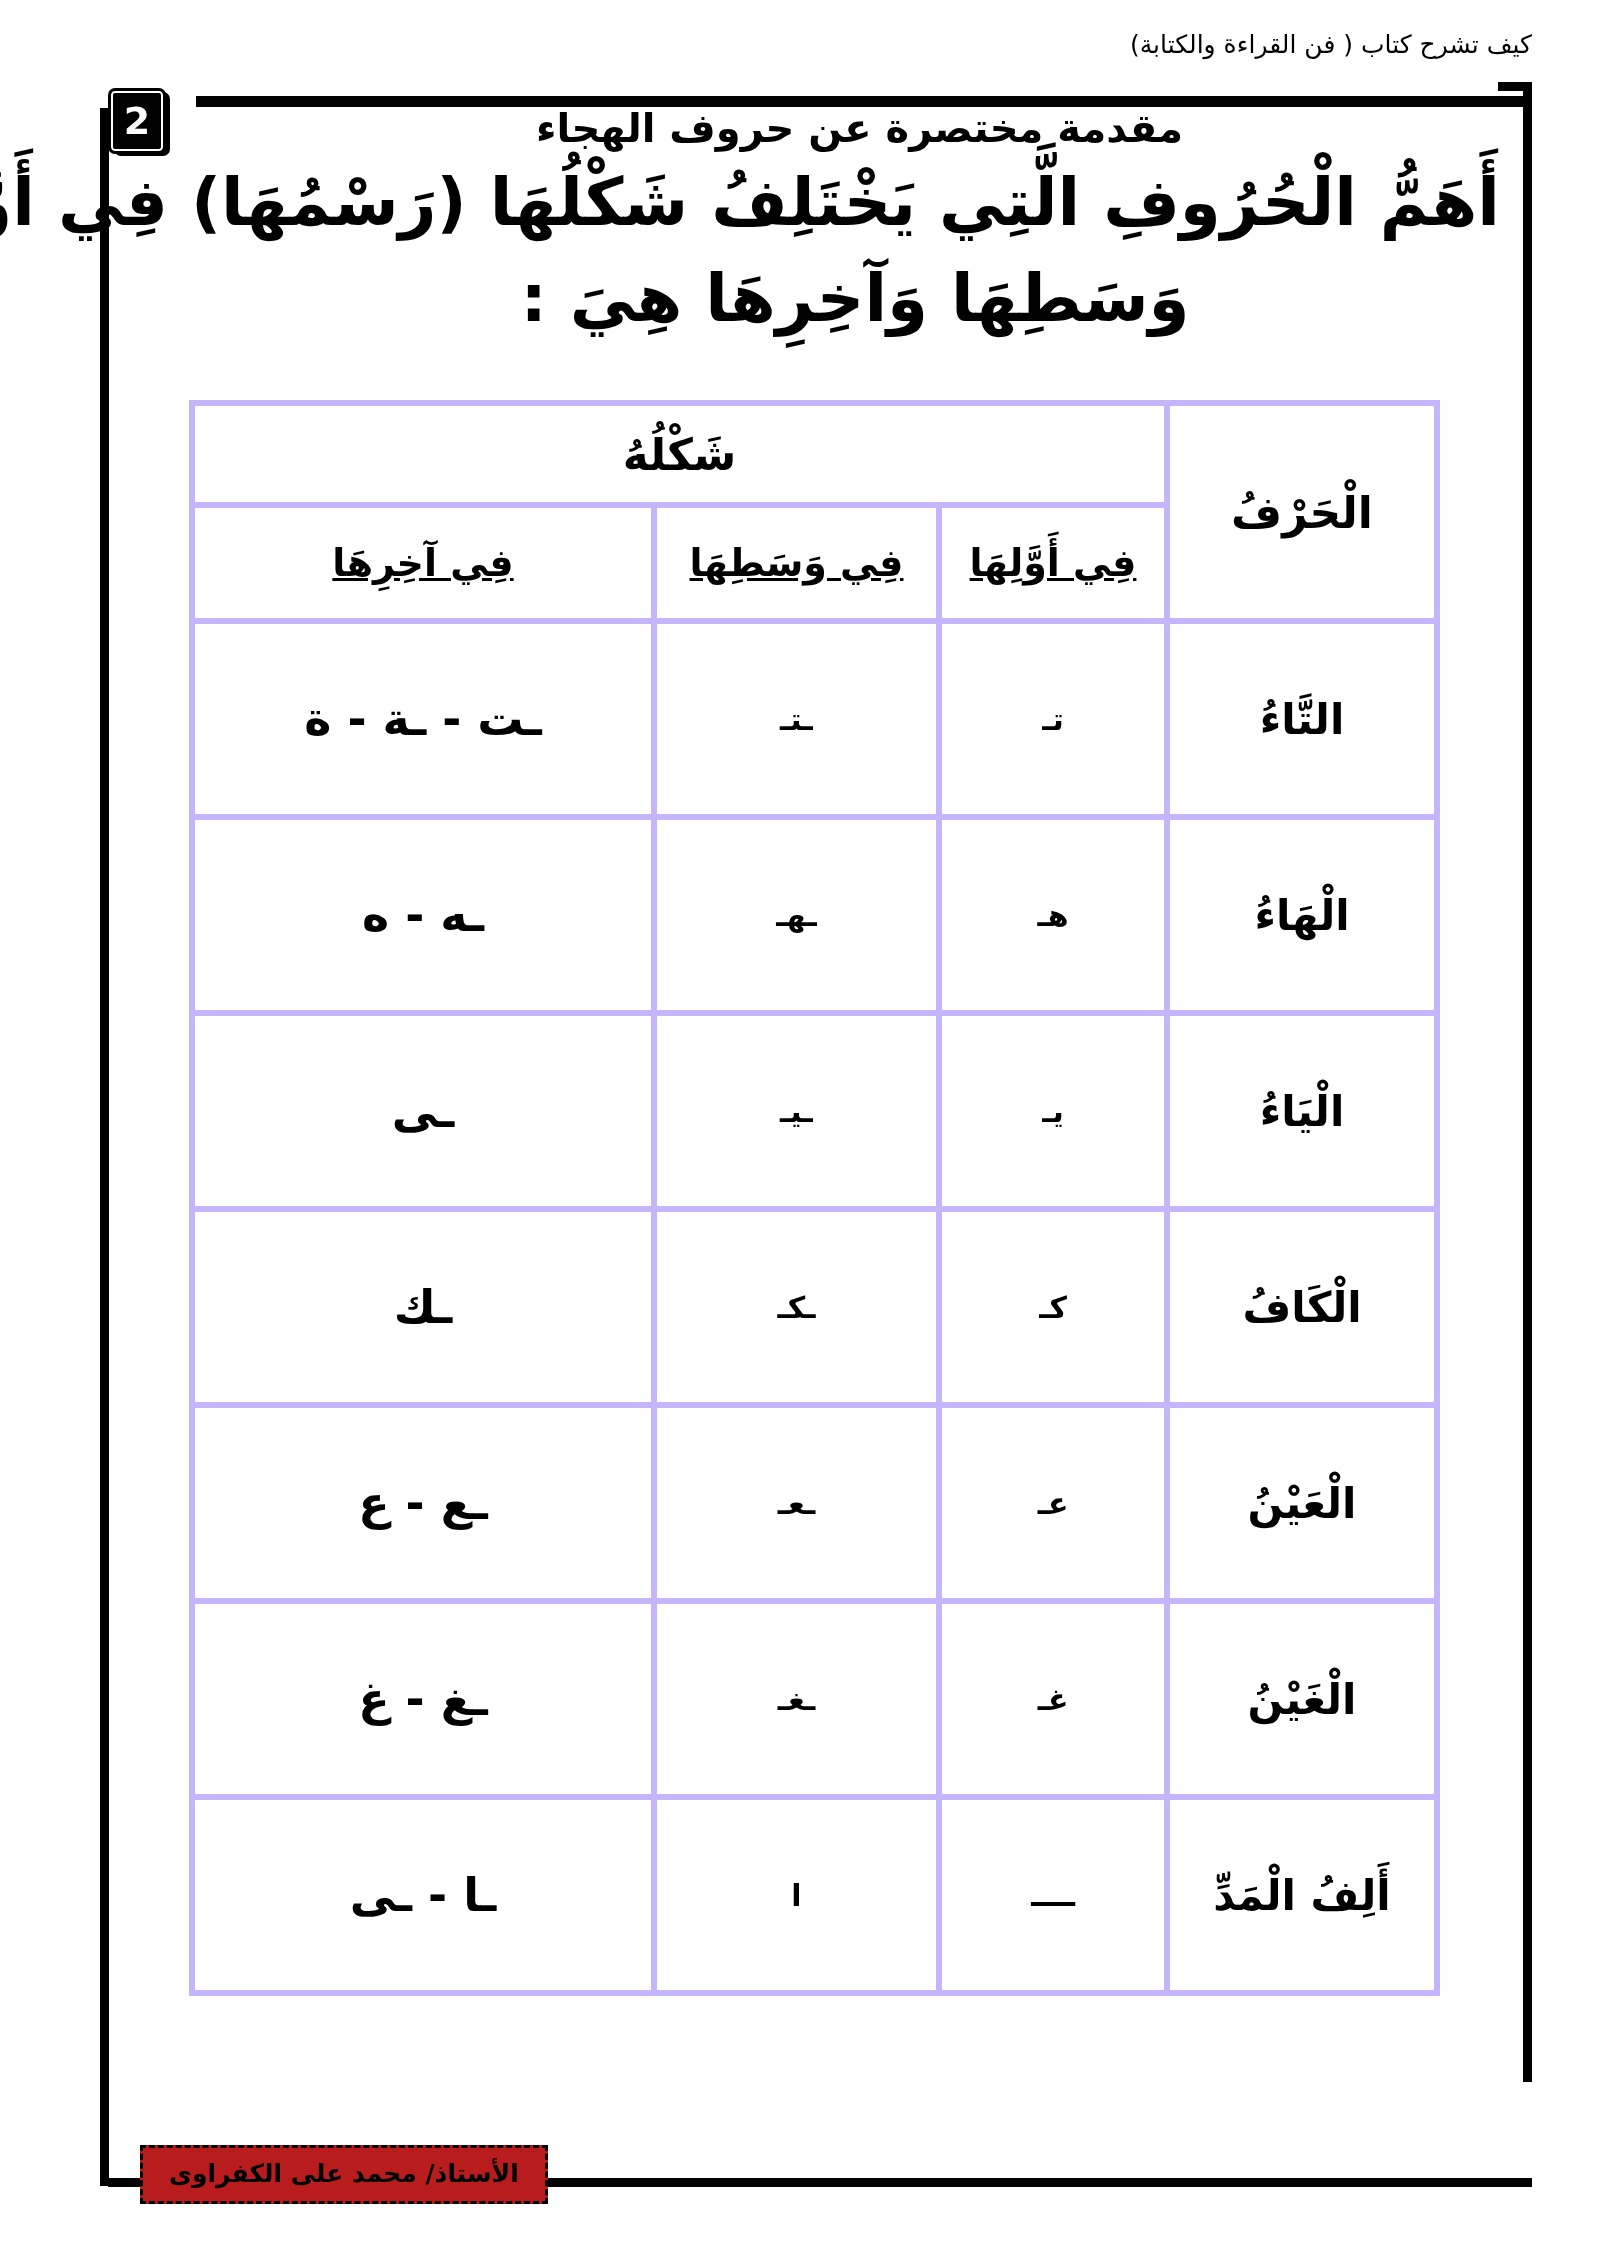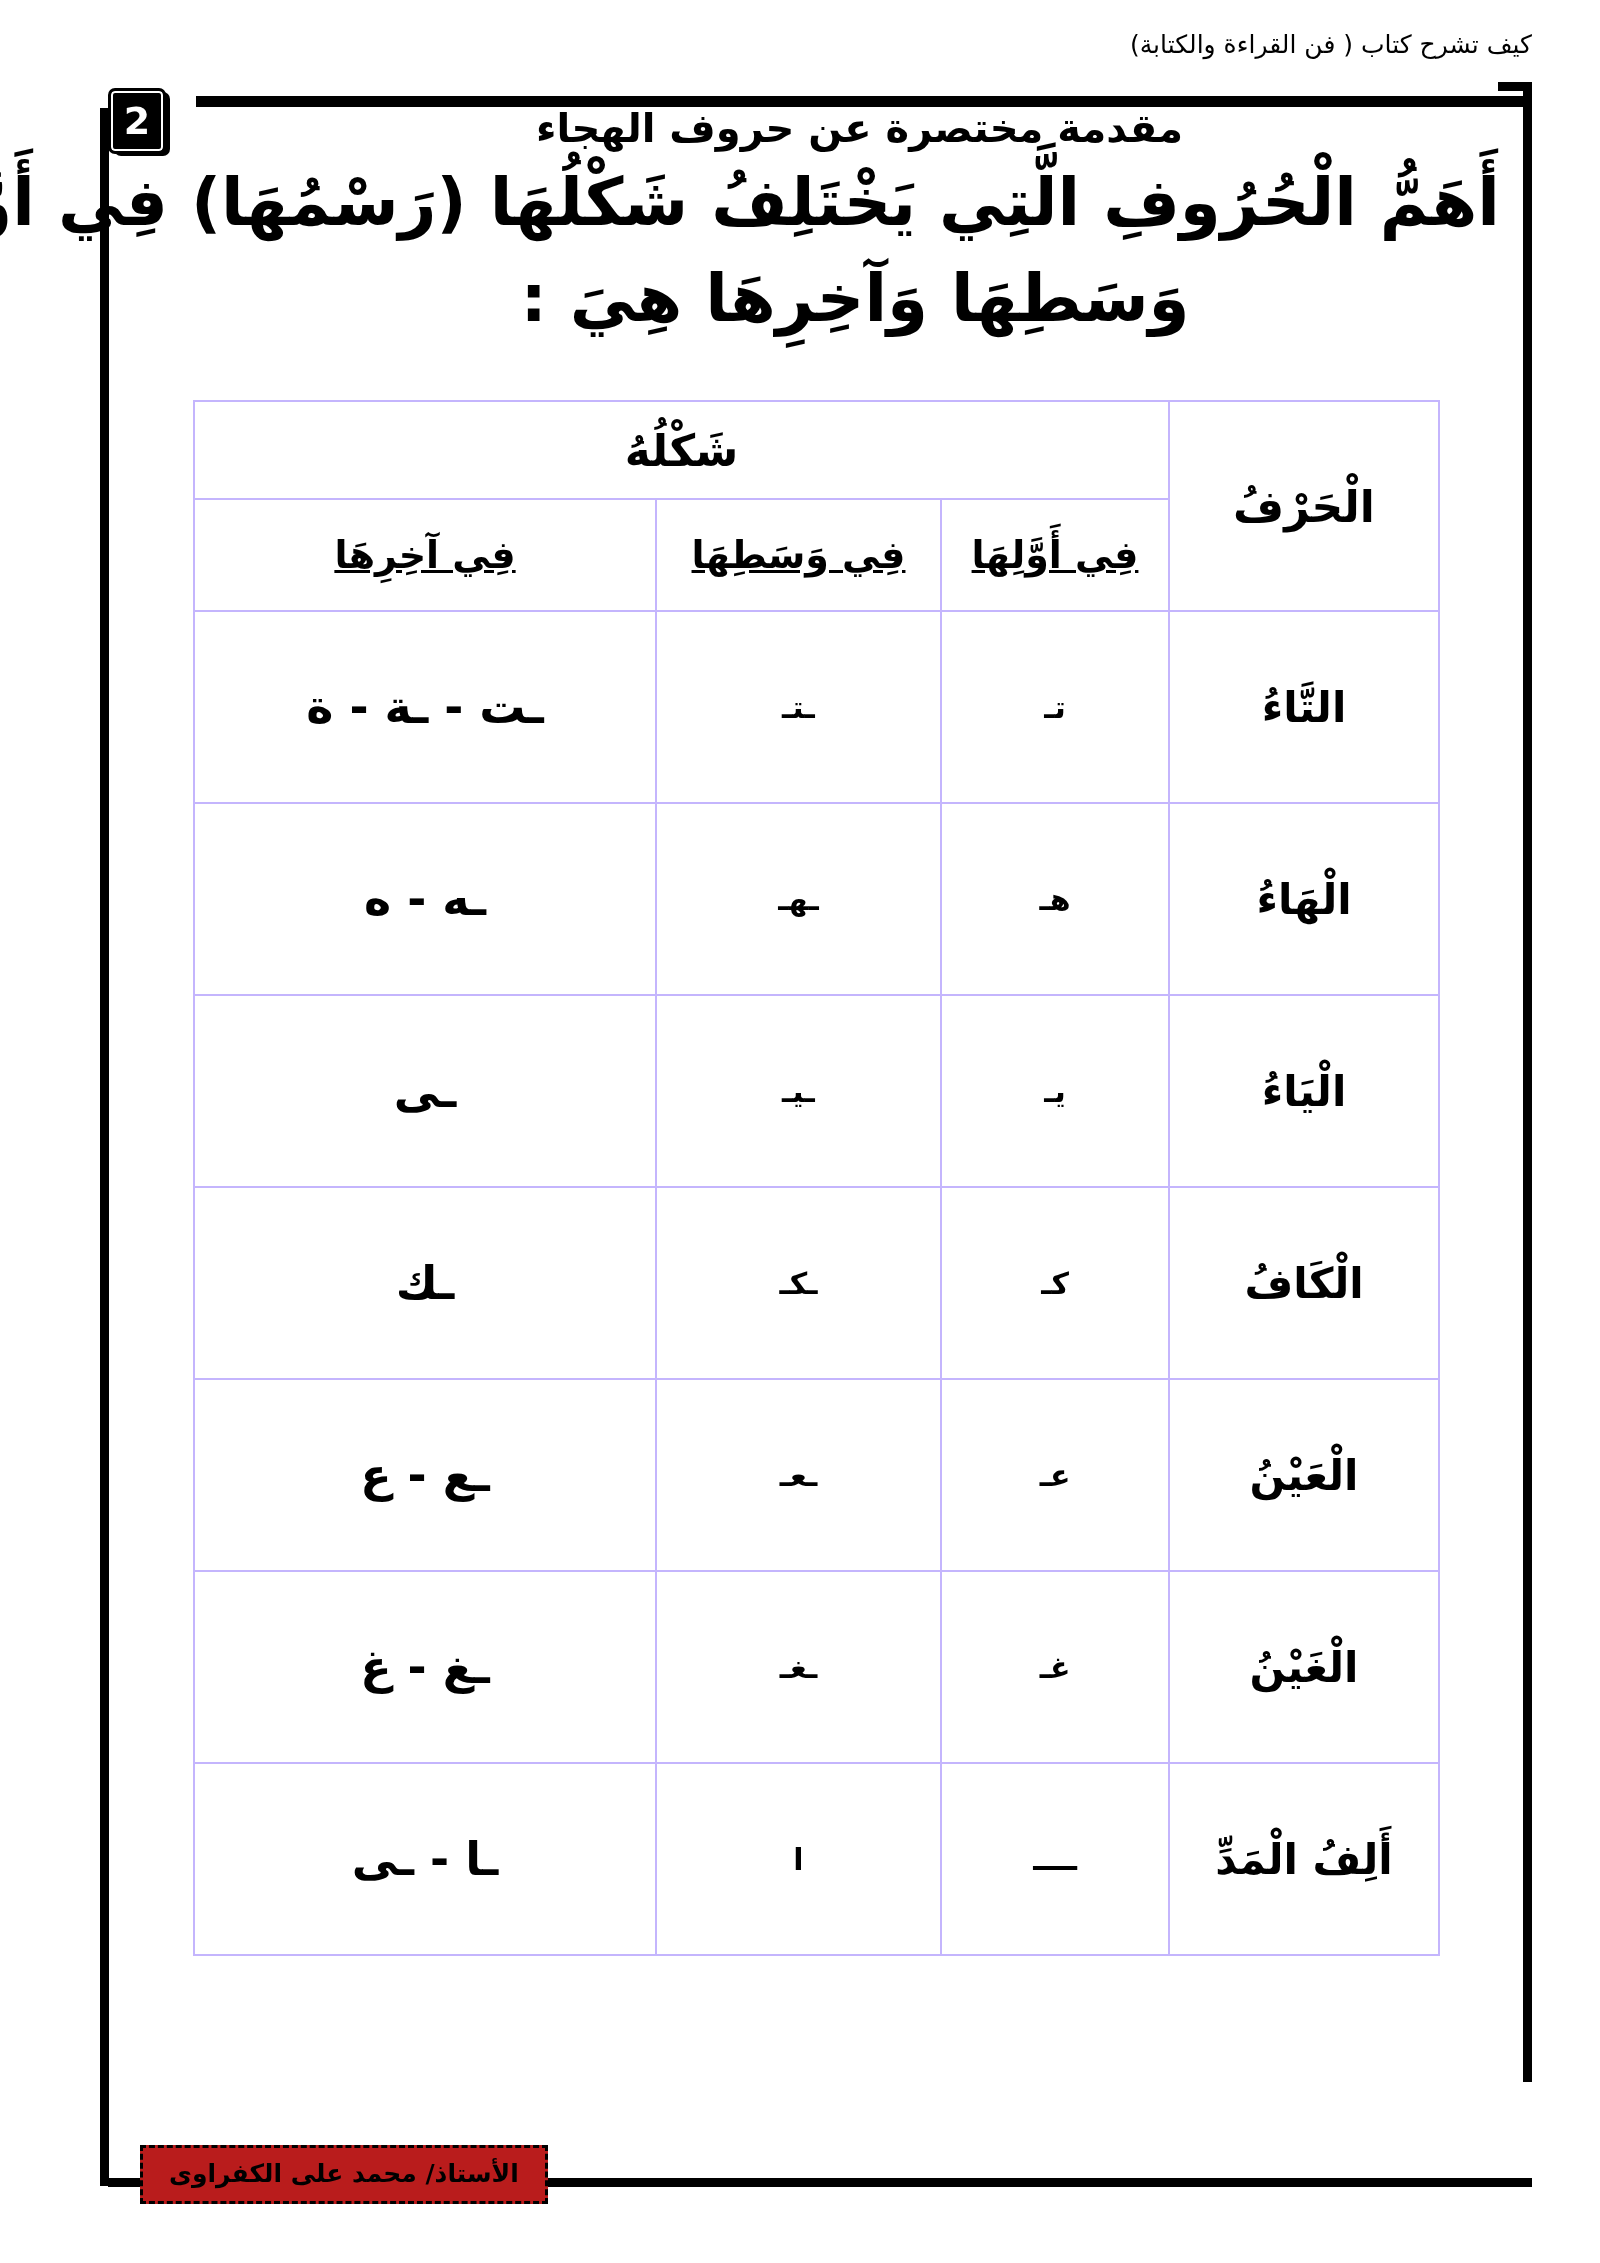--- a/index.html
+++ b/index.html
@@ -151,21 +151,21 @@
   }
   table.forms {
     width: 100%;
     border-collapse: collapse;
     direction: rtl;
     table-layout: fixed;
     background: #fff;
   }
   table.forms td,
   table.forms th {
-    border: 2px solid #c4b5fd;
+    border: 6px solid #c4b5fd;
     text-align: center;
     vertical-align: middle;
     font-family: "DejaVu Sans", "Liberation Sans", sans-serif;
     font-weight: 700;
     color: #000;
     padding: 0;
   }
 
   
   col.c-letter { width: 270px; }

